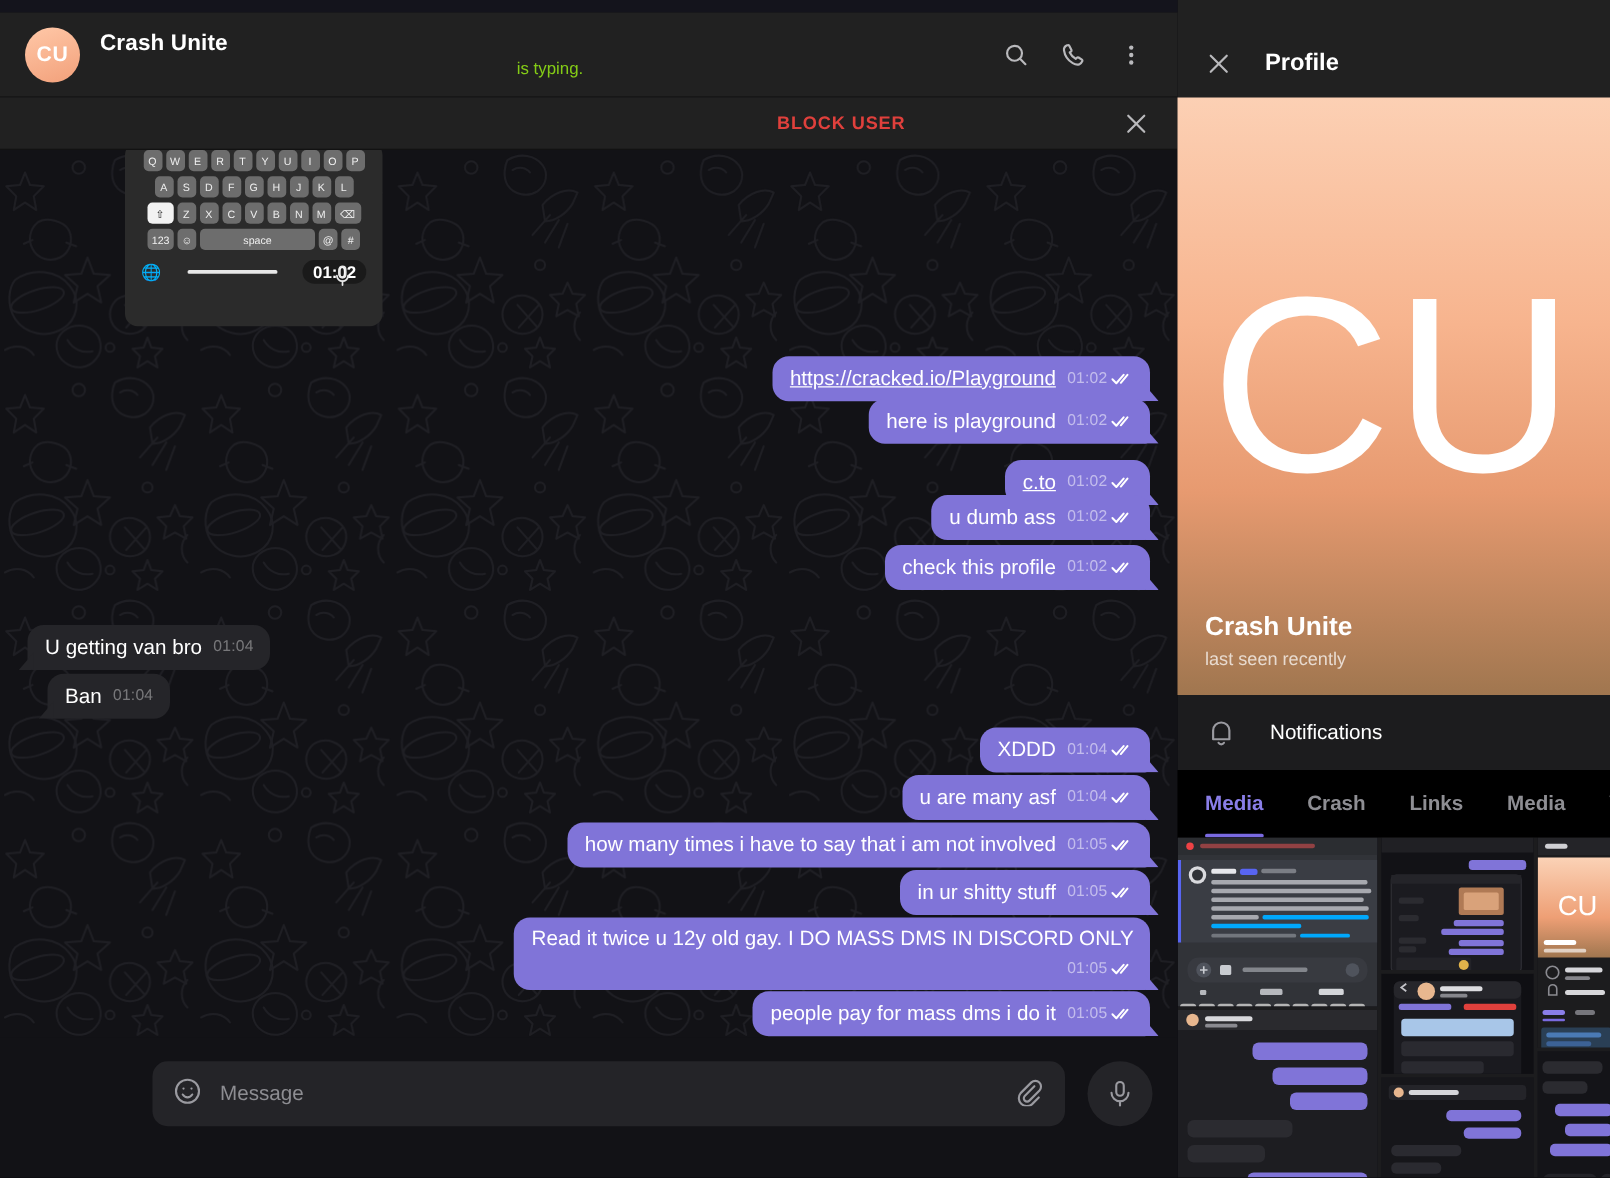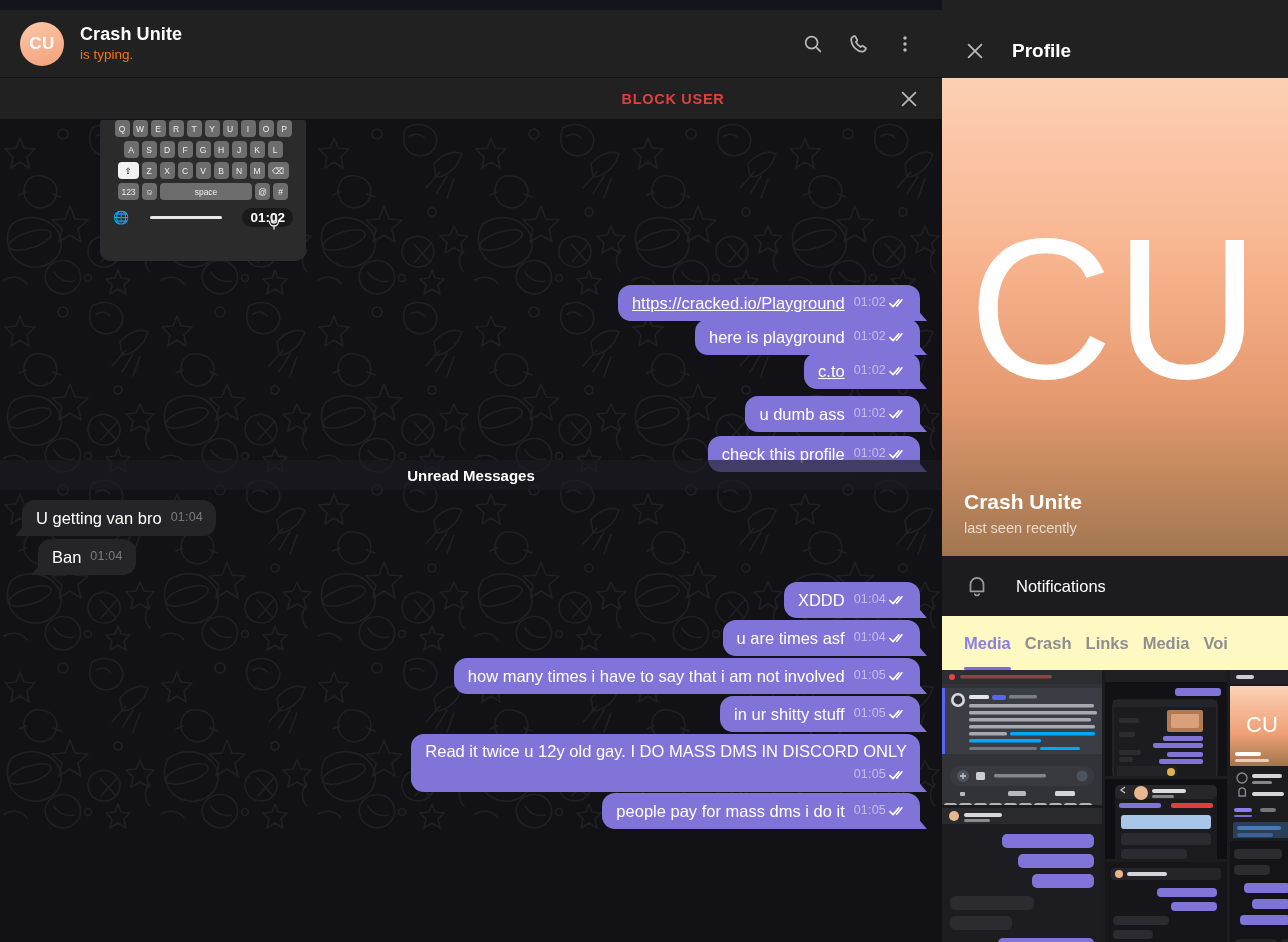--- a/index.html
+++ b/index.html
@@ -24,21 +24,21 @@
   }
   .avatar {
     width: 44px; height: 44px; border-radius: 50%;
     background: linear-gradient(160deg, #ffc8a8 0%, #f2a07a 100%);
     color: #fff; font-size: 17px; font-weight: bold;
     display: flex; align-items: center; justify-content: center;
     letter-spacing: .5px; flex: none;
   }
   .hdr-txt { margin-left: 16px; flex: 1; }
   .hdr-title { color: #fff; font-size: 18px; font-weight: bold; line-height: 22px; letter-spacing: .1px; }
-  .hdr-sub { color: #f97316; font-size: 13.5px; line-height: 18px; margin-top: 1px; }
+  .hdr-sub { color: #84cc16; font-size: 13.5px; line-height: 18px; margin-top: 1px; text-align: center; }
   .hdr-icons { display: flex; align-items: center; gap: 20px; padding-right: 10px; }
   .hdr-icon { width: 26px; height: 26px; display: flex; align-items: center; justify-content: center; cursor: pointer; }
   .hdr-icon svg { display: block; }
 
   .action-bar {
     height: 42px; flex: none; background: #212121;
     display: flex; align-items: center; position: relative;
     border-bottom: 1px solid #121212;
   }
   .act-add {
@@ -158,22 +158,22 @@
   }
   .banner-name { position: absolute; left: 22px; bottom: 42px; color: #fff; font-size: 21px; font-weight: bold; }
   .banner-sub { position: absolute; left: 22px; bottom: 20px; color: rgba(255,255,255,.72); font-size: 14.5px; }
 
   .prow { display: flex; align-items: center; padding: 0 22px; gap: 26px; flex: none; }
   .prow .pic { width: 26px; height: 26px; display: flex; align-items: center; justify-content: center; flex: none; }
   .prow-main { color: #fff; font-size: 16.5px; line-height: 21px; }
   .prow-sub { color: #9a9a9a; font-size: 14px; line-height: 19px; margin-top: 1px; }
 
   .tabs {
-    height: 54px; flex: none; display: flex; align-items: flex-end; gap: 14px;
-    padding: 0 22px; background: #fef9c3; position: relative; overflow: hidden;
+    height: 54px; flex: none; display: flex; align-items: flex-end; gap: 35px;
+    padding: 0 22px; background: #000000; position: relative; overflow: hidden;
   }
   .tab { color: #8e8e93; font-size: 16.5px; font-weight: bold; white-space: nowrap; cursor: pointer; position: relative; height: 54px; display: flex; align-items: center; }
   .tab.active { color: #8a7ee8; }
   .tab.active::after { content: ""; position: absolute; left: 0; right: 0; bottom: 0; height: 3px; background: #7a6ae0; border-radius: 2px; }
 
   .media-grid { flex: 1; display: flex; gap: 3px; padding: 0 0 0 0; overflow: hidden; }
   .mcol { display: flex; flex-direction: column; gap: 3px; }
   .thumb { background: #16161a; overflow: hidden; position: relative; }
   .thumb svg { display: block; }
 </style>
@@ -328,21 +328,21 @@
             <span class="bmeta">
               <span class="btime">01:02</span>
               <svg class="ticks" viewBox="0 0 20 12" fill="none" stroke="#fff" stroke-width="1.8" stroke-linecap="round" stroke-linejoin="round">
                   <path d="M1 6.5 L4.5 10 L11 2.5"></path>
                   <path d="M8.5 9.6 L14.4 2.5"></path>
                 </svg>
             </span>
           </div>
         </div>
 
-        <div class="row out" style="top:233px;justify-content:flex-end;">
+        <div class="row out" style="top:248px;justify-content:flex-end;">
           <div class="bub out">
             <span class="btxt link">c.to</span>
             <span class="bmeta">
               <span class="btime">01:02</span>
               <svg class="ticks" viewBox="0 0 20 12" fill="none" stroke="#fff" stroke-width="1.8" stroke-linecap="round" stroke-linejoin="round">
                   <path d="M1 6.5 L4.5 10 L11 2.5"></path>
                   <path d="M8.5 9.6 L14.4 2.5"></path>
                 </svg>
             </span>
           </div>
@@ -367,23 +367,20 @@
             <span class="bmeta">
               <span class="btime">01:02</span>
               <svg class="ticks" viewBox="0 0 20 12" fill="none" stroke="#fff" stroke-width="1.8" stroke-linecap="round" stroke-linejoin="round">
                   <path d="M1 6.5 L4.5 10 L11 2.5"></path>
                   <path d="M8.5 9.6 L14.4 2.5"></path>
                 </svg>
             </span>
           </div>
         </div>
 
-        <div class="unread-band" style="top:340px;">
-          <span>Unread Messages</span>
-        </div>
 
         <div class="row in" style="top:380px;">
           <div class="bub in">
             <span class="btxt">U getting van bro</span>
             <span class="bmeta">
               <span class="btime">01:04</span>
             </span>
           </div>
         </div>
 
@@ -404,21 +401,21 @@
               <svg class="ticks" viewBox="0 0 20 12" fill="none" stroke="#fff" stroke-width="1.8" stroke-linecap="round" stroke-linejoin="round">
                   <path d="M1 6.5 L4.5 10 L11 2.5"></path>
                   <path d="M8.5 9.6 L14.4 2.5"></path>
                 </svg>
             </span>
           </div>
         </div>
 
         <div class="row out" style="top:500px;">
           <div class="bub out">
-            <span class="btxt">u are times asf</span>
+            <span class="btxt">u are many asf</span>
             <span class="bmeta">
               <span class="btime">01:04</span>
               <svg class="ticks" viewBox="0 0 20 12" fill="none" stroke="#fff" stroke-width="1.8" stroke-linecap="round" stroke-linejoin="round">
                   <path d="M1 6.5 L4.5 10 L11 2.5"></path>
                   <path d="M8.5 9.6 L14.4 2.5"></path>
                 </svg>
             </span>
           </div>
         </div>
 
@@ -470,20 +467,45 @@
                   <path d="M1 6.5 L4.5 10 L11 2.5"></path>
                   <path d="M8.5 9.6 L14.4 2.5"></path>
                 </svg>
             </span>
           </div>
         </div>
 
       </div>
     </div>
 
+    <div class="composer">
+      <div class="input-pill">
+        <span>
+          <svg width="24" height="24" viewBox="0 0 24 24" fill="none" stroke="#9a9aa0" stroke-width="1.7" stroke-linecap="round">
+            <circle cx="12" cy="12" r="9.2"></circle>
+              <circle cx="8.8" cy="9.8" r=".9" fill="#9a9aa0" stroke="none"></circle>
+              <circle cx="15.2" cy="9.8" r=".9" fill="#9a9aa0" stroke="none"></circle>
+              <path d="M8.2 14.6 c1 1.5 2.3 2.3 3.8 2.3 s2.8-.8 3.8-2.3"></path>
+          </svg>
+        </span>
+        <span class="ph">Message</span>
+        <span>
+          <svg width="24" height="24" viewBox="0 0 24 24" fill="none" stroke="#9a9aa0" stroke-width="1.7" stroke-linecap="round" stroke-linejoin="round">
+            <path d="M17.5 8 L9.8 15.8 a2.6 2.6 0 1 0 3.7 3.7 l8.1-8.1 a4.6 4.6 0 0 0-6.5-6.5 l-8.6 8.6 a6.4 6.4 0 0 0 9 9 L21 17"></path>
+          </svg>
+        </span>
+      </div>
+      <div class="mic-btn">
+        <svg width="24" height="24" viewBox="0 0 24 24" fill="none" stroke="#9a9aa0" stroke-width="1.7" stroke-linecap="round">
+          <rect x="9" y="2.6" width="6" height="11" rx="3"></rect>
+            <path d="M5.2 11.2 a6.8 6.8 0 0 0 13.6 0"></path>
+            <line x1="12" y1="18" x2="12" y2="21.4"></line>
+        </svg>
+      </div>
+    </div>
 
   </div>
 
   <div class="prof-col">
 
     <div class="prof-head">
       <div class="x">
         <svg width="22" height="22" viewBox="0 0 24 24" stroke="#b9b9bc" stroke-width="1.9" stroke-linecap="round">
           <line x1="5" y1="5" x2="19" y2="19"></line>
             <line x1="19" y1="5" x2="5" y2="19"></line>

